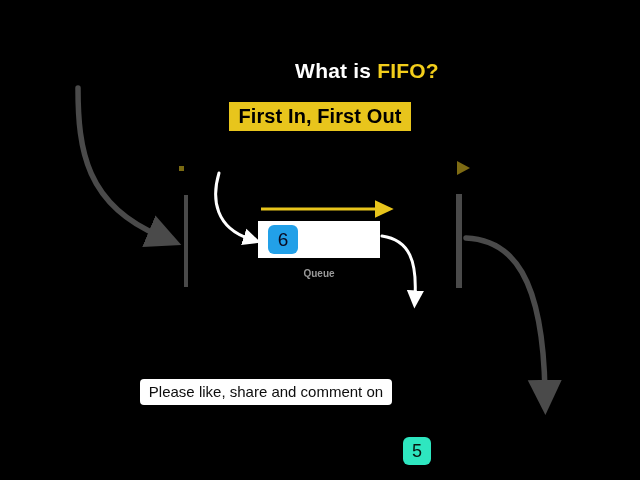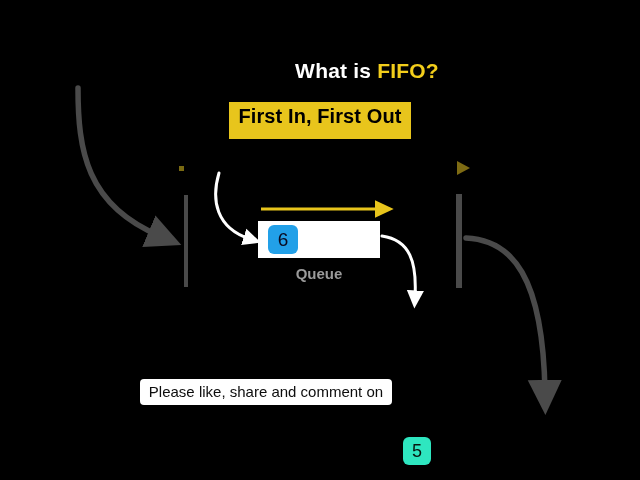--- a/index.html
+++ b/index.html
@@ -47,21 +47,21 @@
     width: 640px;
     text-align: center;
   }
   .banner {
     display: inline-block;
     background: #E8C51C;
     color: #000000;
     font-size: 20px;
     font-weight: bold;
     line-height: 26px;
-    padding: 1px 9px 10px 9px;
+    padding: 1px 9px 2px 9px;
     white-space: nowrap;
     letter-spacing: 0.1px;
   }
 
   
   .vbar {
     position: absolute;
     background: #4a4a4a;
   }
   .vbar-left  { left: 184px;  top: 195px; width: 4px; height: 92px; }
@@ -113,21 +113,21 @@
     line-height: 29px;
     text-align: center;
   }
   .queue-label {
     position: absolute;
     left: 258px;
     top: 264px;
     width: 122px;
     text-align: center;
     color: #9a9a9a;
-    font-size: 15px;
+    font-size: 10px;
     font-weight: bold;
     line-height: 19px;
   }
 
   
   .cap-wrap {
     position: absolute;
     left: 0;
     top: 379px;
     width: 532px;

